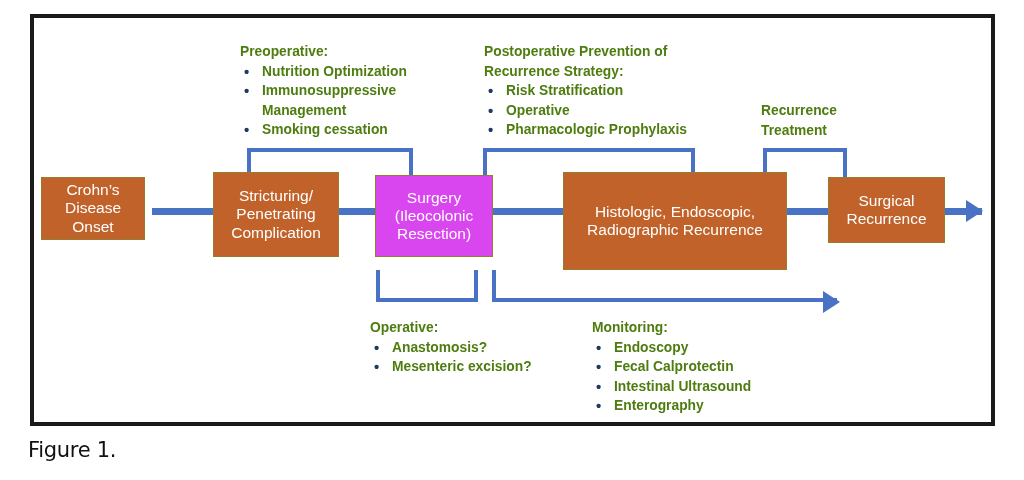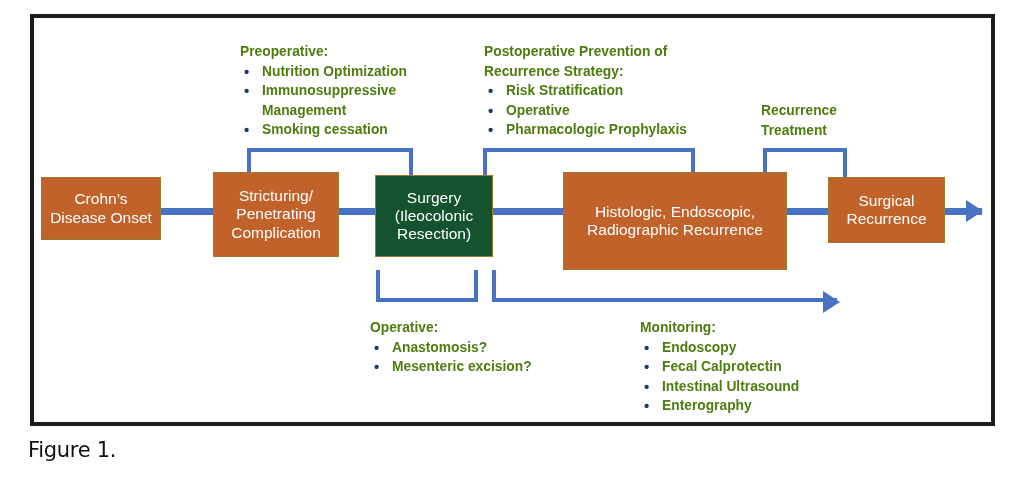--- a/index.html
+++ b/index.html
@@ -14,21 +14,21 @@
 
   
   .node{
     position:absolute;box-sizing:border-box;
     border:1.5px solid #9a7b2e;
     display:flex;align-items:center;justify-content:center;
     text-align:center;color:#ffffff;line-height:1.18;
     font-size:15.5px;padding:2px 4px;z-index:6;
   }
   .node.orange{background:#c0622a;}
-  .node.gold{background:#14532d;}
+  .node.gold{background:#d946ef;}
 
   
   .hline{position:absolute;background:#4a72c4;height:7px;z-index:2;}
 
   .arrowhead{
     position:absolute;width:0;height:0;z-index:3;
     border-top:11px solid transparent;
     border-bottom:11px solid transparent;
     border-left:17px solid #4a72c4;
   }
@@ -74,21 +74,21 @@
 
   <div class="frame"></div>
 
   <div class="hline" style="left:152px;top:208px;width:62px;"></div>
   <div class="hline" style="left:338px;top:208px;width:42px;"></div>
   <div class="hline" style="left:492px;top:208px;width:72px;"></div>
   <div class="hline" style="left:786px;top:208px;width:42px;"></div>
   <div class="hline" style="left:944px;top:208px;width:38px;"></div>
   <div class="arrowhead" style="left:966px;top:200px;"></div>
 
-  <div class="node orange" style="left:41px;top:177px;width:120px;height:63px;">Crohn’s Disease Onset</div>
+  <div class="node orange" style="left:41px;top:177px;width:104px;height:63px;">Crohn’s Disease Onset</div>
 
   <div class="node orange" style="left:213px;top:172px;width:126px;height:85px;">Stricturing/ Penetrating Complication</div>
 
   <div class="node gold" style="left:375px;top:175px;width:118px;height:82px;">Surgery (Ileocolonic Resection)</div>
 
   <div class="node orange" style="left:563px;top:172px;width:224px;height:98px;">Histologic, Endoscopic, Radiographic Recurrence</div>
 
   <div class="node orange" style="left:828px;top:177px;width:117px;height:66px;">Surgical Recurrence</div>
 
   <div class="bracket-top" style="left:247px;top:148px;width:166px;height:29px;"></div>
@@ -143,21 +143,21 @@
     <ul>
       <li>
         <span>Anastomosis?</span>
       </li>
       <li>
         <span>Mesenteric excision?</span>
       </li>
     </ul>
   </div>
 
-  <div class="ann" style="left:592px;top:318px;width:215px;margin-left:48px;">
+  <div class="ann" style="left:592px;top:318px;width:215px;">
     <span class="hd">Monitoring:</span>
     <ul>
       <li>
         <span>Endoscopy</span>
       </li>
       <li>
         <span>Fecal Calprotectin</span>
       </li>
       <li>
         <span>Intestinal Ultrasound</span>

